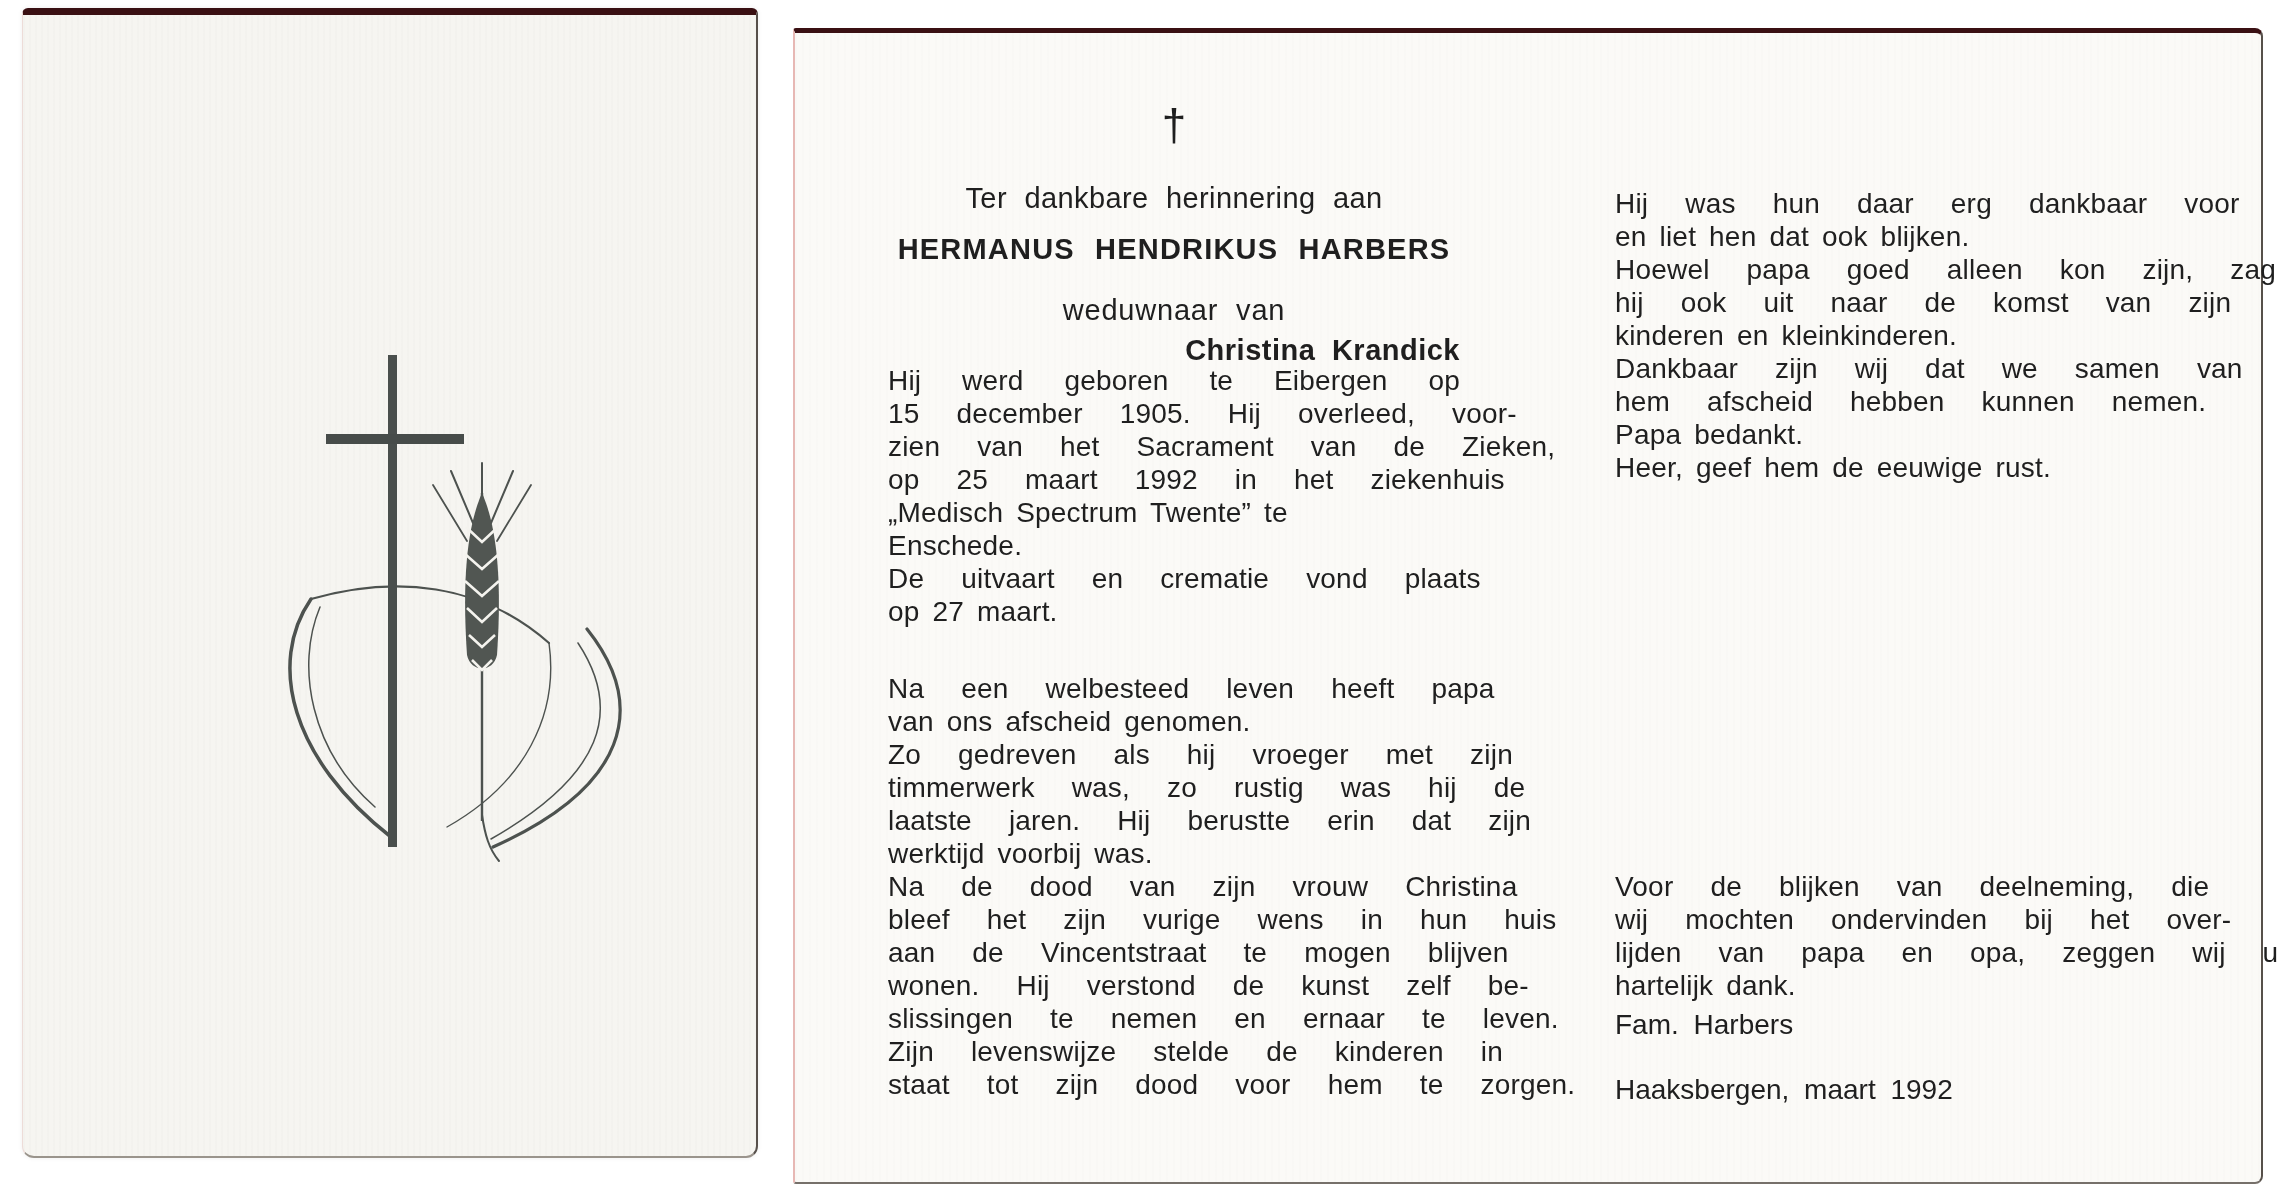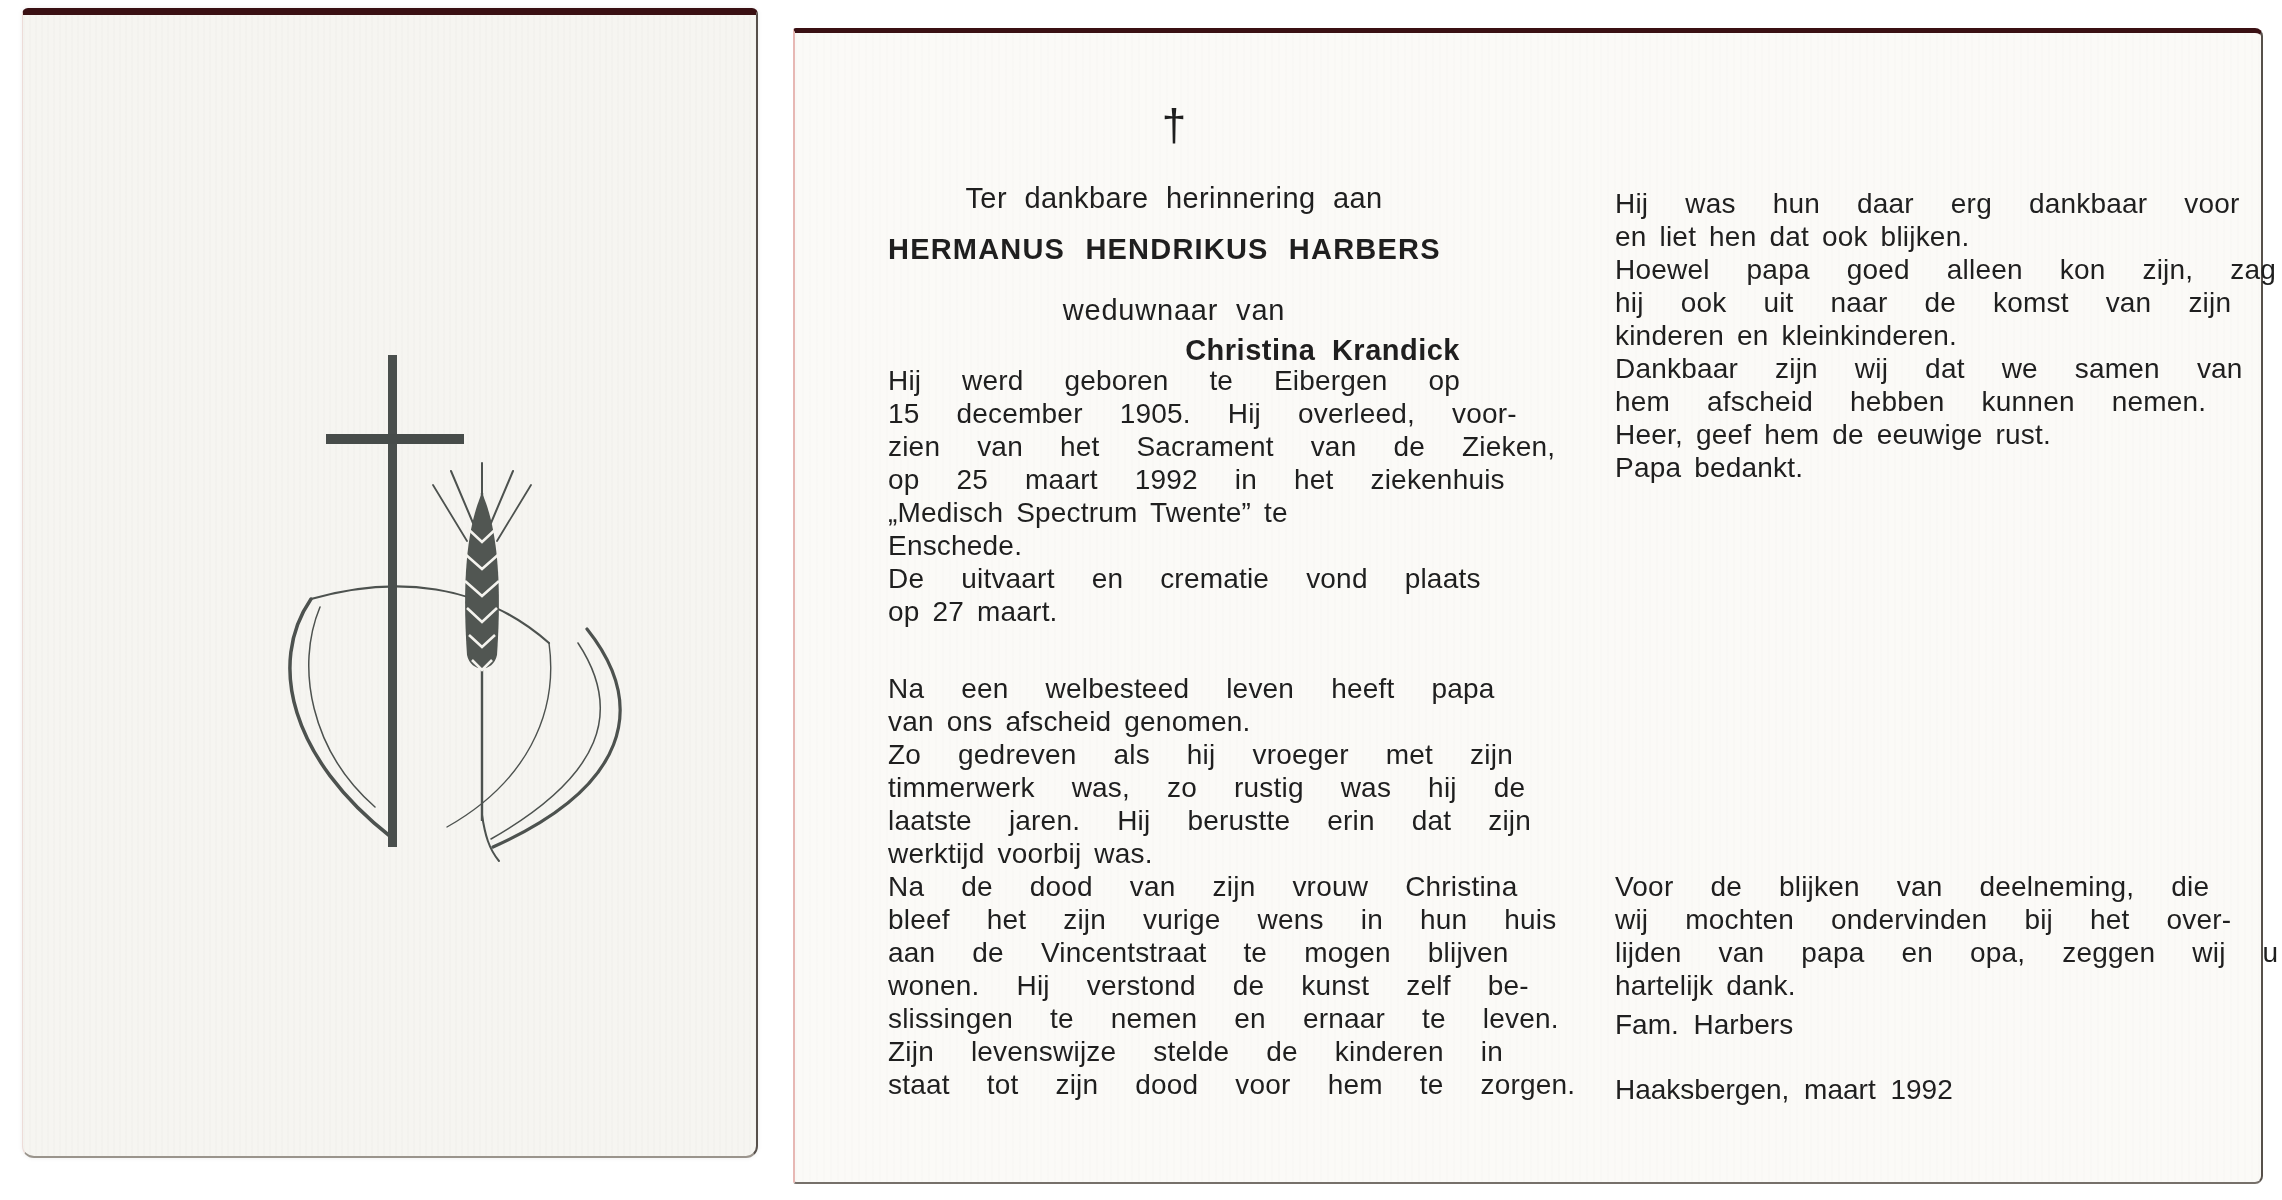--- a/index.html
+++ b/index.html
@@ -35,21 +35,21 @@
   .col-center { left:93px; width:572px; }
   .col-right  { left:820px; width:572px; }
   .block { position:absolute; left:0; width:100%; }
 
   .body-text { font-size:28px; line-height:33px; }
   .tline { height:33px; line-height:33px; white-space:nowrap; word-spacing:5px; letter-spacing:0.2px; }
   .tline.just { display:flex; justify-content:space-between; word-spacing:normal;gap:37px; }
 
   .cross-symbol { top:70px; font-size:44px; line-height:44px; text-align:center; }
   .intro  { top:148px; font-size:29px; line-height:34px; text-align:center; word-spacing:9px;  letter-spacing:0.4px; }
-  .name   { top:199px; font-size:29px; line-height:34px; font-weight:bold; word-spacing:11px; letter-spacing:1.2px; }
+  .name   { top:199px; font-size:29px; line-height:34px; text-align:center; font-weight:bold; word-spacing:11px; letter-spacing:1.2px; }
   .relation { top:260px; font-size:29px; line-height:34px; text-align:center; word-spacing:9px; letter-spacing:0.8px; }
   .spouse { top:300px; font-size:29px; line-height:34px; text-align:right; font-weight:bold; word-spacing:8px; letter-spacing:0.5px; }
 
   .para-center-1 { top:331px; }
   .para-center-2 { top:639px; }
   .para-right-1  { top:154px; }
   .para-right-2  { top:837px; }
   .signature  { top:975px;  font-size:28px; line-height:33px; text-align:left; word-spacing:7px; padding-right:2px; box-sizing:border-box; }
   .place-date { top:1040px; font-size:28px; line-height:33px; word-spacing:7px; }
 </style>
@@ -298,22 +298,22 @@
             <span>samen</span>
             <span>van</span>
           </div>
           <div class="tline just">
             <span>hem</span>
             <span>afscheid</span>
             <span>hebben</span>
             <span>kunnen</span>
             <span>nemen.</span>
           </div>
+          <div class="tline">Papa bedankt.</div>
           <div class="tline">Heer, geef hem de eeuwige rust.</div>
-          <div class="tline">Papa bedankt.</div>
         </div>
       <div class="block body-text para-right-2">
           <div class="tline just">
             <span>Voor</span>
             <span>de</span>
             <span>blijken</span>
             <span>van</span>
             <span>deelneming,</span>
             <span>die</span>
           </div>

